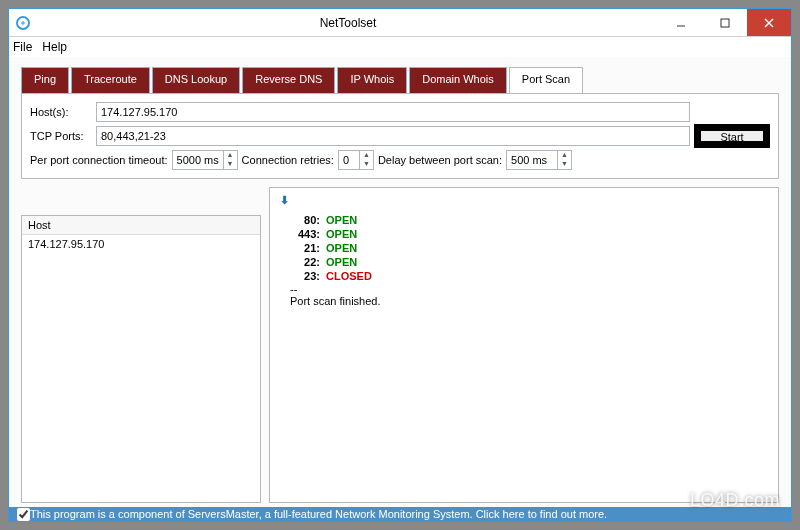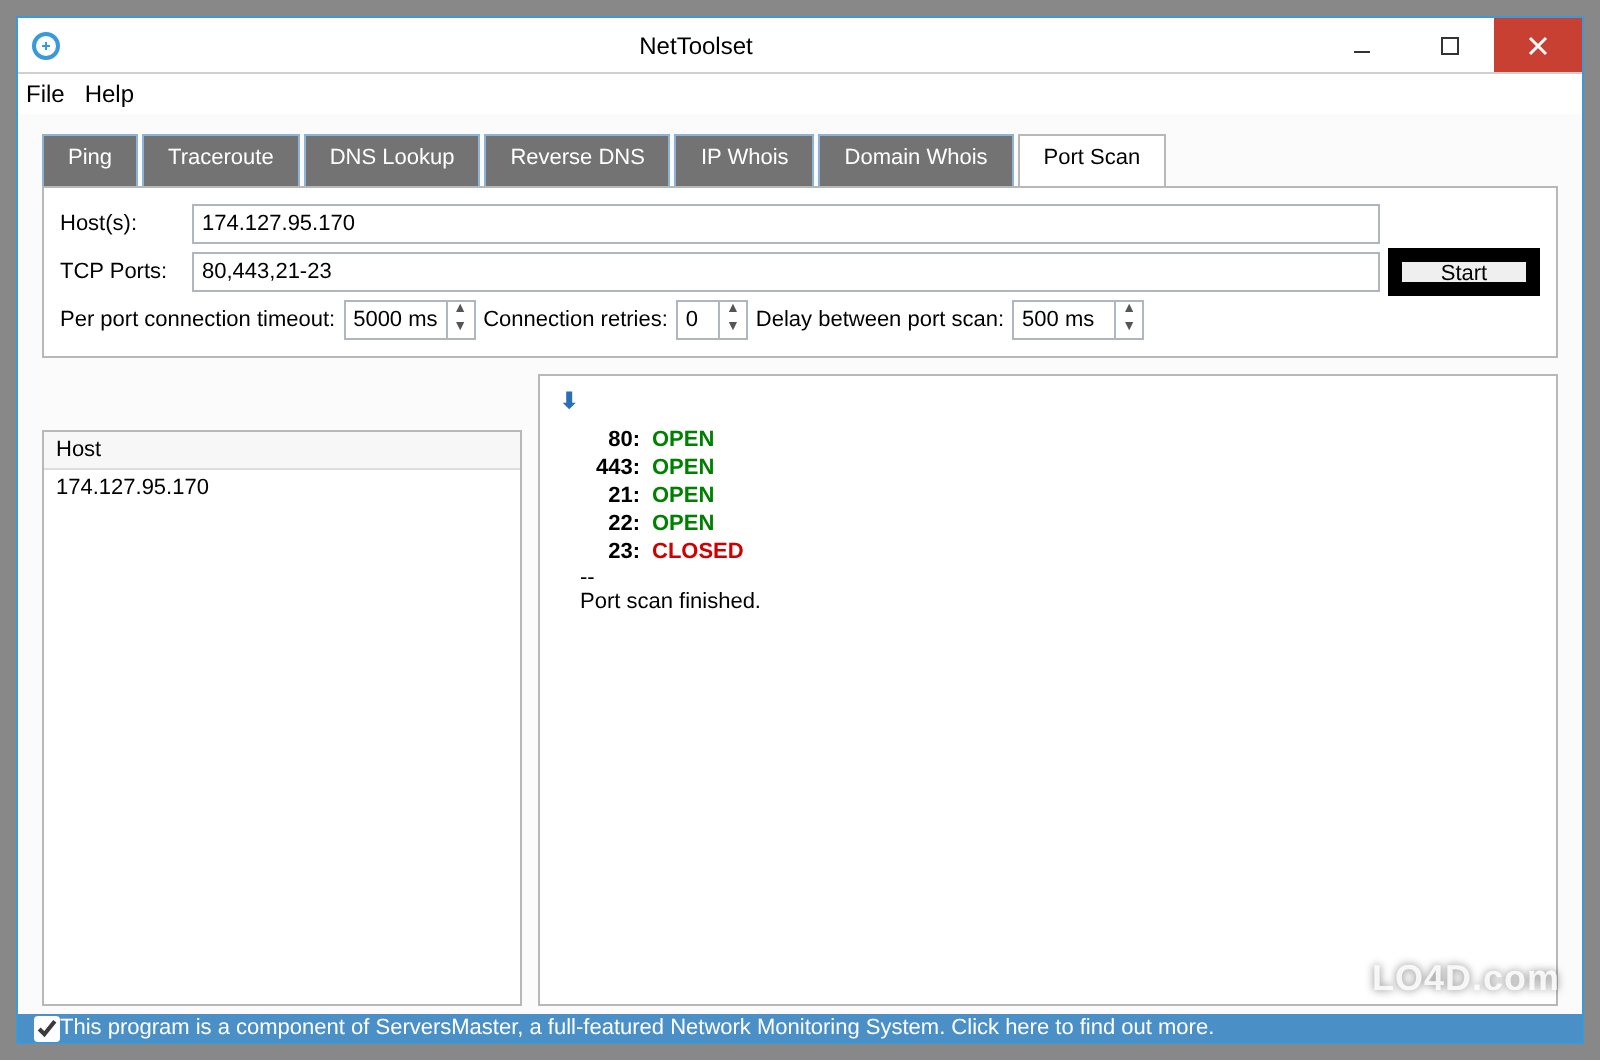--- a/index.html
+++ b/index.html
@@ -8,21 +8,21 @@
 .titlebar { height: 28px; background: #fff; display: flex; align-items: center; border-bottom: 1px solid #d0d0d0; }
 .titlebar .icon { width: 16px; height: 16px; margin: 0 6px; }
 .titlebar .title { flex: 1; text-align: center; font-size: 12px; color: #000; }
 .titlebar .winbtns { display: flex; height: 100%; }
 .titlebar .winbtn { width: 44px; display: flex; align-items: center; justify-content: center; font-size: 12px; }
 .titlebar .winbtn.close { background: #c84031; color: #fff; }
 .menubar { height: 20px; display: flex; align-items: center; padding: 0 4px; gap: 10px; font-size: 12px; }
 .menubar span { cursor: default; }
 .content { flex: 1; padding: 10px 12px 4px 12px; display: flex; flex-direction: column; background: #fbfbfb; }
 .tabs { display: flex; height: 26px; }
-.tab { padding: 5px 12px; font-size: 11px; border: 1px solid #8db4d6; border-bottom: none; margin-right: 2px; background: #737373; color: #fff; cursor: default; }
+.tab { padding: 5px 12px; font-size: 11px; border: 1px solid #8db4d6; border-bottom: none; margin-right: 2px; background: #7f1d1d; color: #fff; cursor: default; }
 .tab.active { background: #fff; color: #000; border-color: #b8b8b8; }
 .panel { border: 1px solid #b8b8b8; padding: 8px; background: #fff; }
 .formrow { display: flex; align-items: center; margin-bottom: 4px; gap: 4px; }
 .formrow label { width: 62px; }
 .formrow input[type=text] { flex: 1; border: 1px solid #aeb6bf; padding: 2px 4px; font-size: 11px; height: 20px; }
 .formrow2 { display: flex; align-items: center; gap: 4px; }
 .spinner { display: flex; align-items: center; border: 1px solid #aeb6bf; height: 20px; }
 .spinner input { border: none; width: 50px; padding: 2px 4px; font-size: 11px; text-align: left; }
 .spinner .arrows { display: flex; flex-direction: column; width: 14px; border-left: 1px solid #aeb6bf; }
 .spinner .arrows span { height: 9px; line-height: 7px; font-size: 7px; text-align: center; color: #555; }
@@ -35,21 +35,21 @@
 .hostpane .hdr { padding: 3px 6px; border-bottom: 1px solid #ddd; background: #f7f7f7; }
 .hostpane .row { padding: 3px 6px; }
 .resultpane { flex: 1; border: 1px solid #b8b8b8; background: #fff; padding: 6px 10px; font-size: 11px; overflow: auto; }
 .resultpane .rtitle { display: flex; align-items: center; gap: 4px; font-weight: bold; margin-bottom: 6px; }
 .resultpane .line { display: flex; gap: 6px; padding: 1px 0 1px 10px; }
 .resultpane .port { width: 30px; text-align: right; font-weight: bold; }
 .resultpane .open { color: #008000; font-weight: bold; }
 .resultpane .closed { color: #d00000; font-weight: bold; }
 .footer { height: 14px; background: #4a90c7; color: #fff; display: flex; align-items: center; padding: 0 8px; gap: 0; font-size: 11px; }
 .footer input[type=checkbox] { accent-color: #fff; }
-.watermark { position: absolute; bottom: 30px; right: 20px; color: rgba(255,255,255,0.85); font-size: 18px; font-weight: 700; text-shadow: 0 0 4px rgba(0,0,0,0.5); letter-spacing: 0.5px; pointer-events: none; }
+.watermark { position: absolute; bottom: 19px; right: 20px; color: rgba(255,255,255,0.85); font-size: 18px; font-weight: 400; text-shadow: 0 0 4px rgba(0,0,0,0.5); letter-spacing: 0.5px; pointer-events: none; }
 </style>
 </head>
 <body>
 
 <div class="window">
   <div class="titlebar">
     <span class="icon">
       <svg viewBox="0 0 16 16" width="16" height="16">
           <circle cx="8" cy="8" r="6" fill="none" stroke="#3a9ad9" stroke-width="2"></circle>
           <path d="M6 8h4M8 6v4" stroke="#3a9ad9" stroke-width="1"></path>

